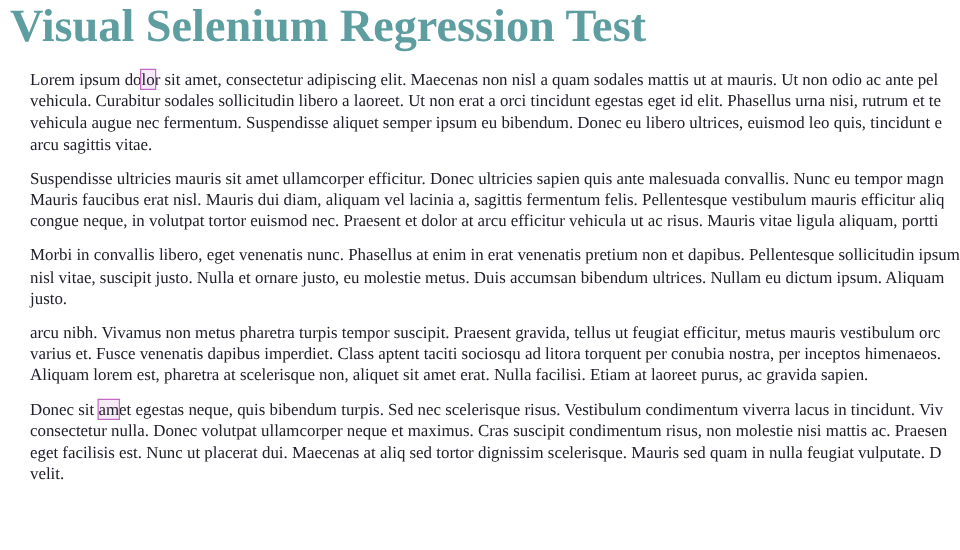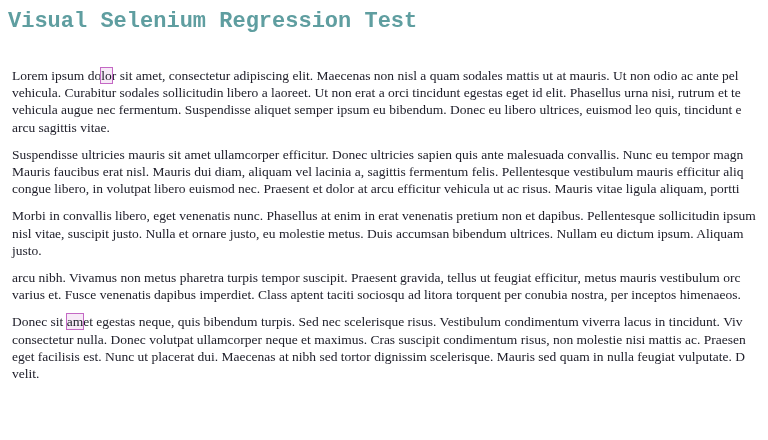--- a/index.html
+++ b/index.html
@@ -10,27 +10,27 @@
     --page-bg:#ffffff;
   }
   html,body{margin:0;padding:0;}
   body{
     width:768px;height:440px;overflow:hidden;
     background:var(--page-bg);
     font-family:"Liberation Serif","DejaVu Serif",serif;
   }
   .content{padding:6px 0 0 8px;}
   h1{
-    margin:0 0 29px 0;
-    font-family:Liberation Mono, monospace;
-    font-size:22px;line-height:32px;font-weight:bold;
+    margin:0 0 17px 0;
+    font-family:Liberation Serif, serif;
+    font-size:37px;line-height:32px;font-weight:bold;
     color:var(--heading-color);
   }
   .para{
-    margin:0 0 10px 4px;
+    margin:0 0 10px 16px;
     font-size:13.5px;line-height:17.2px;
     color:var(--text-color);
   }
   .line{white-space:nowrap;}
   .mark{
     outline:1px solid var(--marker-border);
     background:var(--marker-fill);
   }
   .mark:empty{display:none;outline:none;background:none;}
 </style>
@@ -44,34 +44,35 @@
   <div class="para">
     <div class="line"><span>Lorem ipsum do</span><span class="mark">lo</span><span>r sit amet, consectetur adipiscing elit. Maecenas non nisl a quam sodales mattis ut at mauris. Ut non odio ac ante pel</span></div>
     <div class="line"><span>vehicula. Curabitur sodales sollicitudin libero a laoreet. Ut non erat a orci tincidunt egestas eget id elit. Phasellus urna nisi, rutrum et te</span><span></span></div>
     <div class="line"><span>vehicula augue nec fermentum. Suspendisse aliquet semper ipsum eu bibendum. Donec eu libero ultrices, euismod leo quis, tincidunt e</span><span></span></div>
     <div class="line"><span>arcu sagittis vitae.</span><span></span></div>
   </div>
 
   <div class="para">
     <div class="line"><span>Suspendisse ultricies mauris sit amet ullamcorper efficitur. Donec ultricies sapien quis ante malesuada convallis. Nunc eu tempor magn</span><span></span></div>
     <div class="line"><span>Mauris faucibus erat nisl. Mauris dui diam, aliquam vel lacinia a, sagittis fermentum felis. Pellentesque vestibulum mauris efficitur aliq</span><span></span></div>
-    <div class="line"><span>congue libero, in volutpat libero euismod nec. Praesent et dolor at arcu efficitur vehicula ut ac risus. Mauris vitae ligula aliquam, portti</span><span></span></div>
+    <div class="line"><span>congue neque, in volutpat tortor euismod nec. Praesent et dolor at arcu efficitur vehicula ut ac risus. Mauris vitae ligula aliquam, portti</span><span></span></div>
   </div>
 
   <div class="para">
     <div class="line"><span>Morbi in convallis libero, eget venenatis nunc. Phasellus at enim in erat venenatis pretium non et dapibus. Pellentesque sollicitudin ipsum</span><span></span></div>
     <div class="line"><span>nisl vitae, suscipit justo. Nulla et ornare justo, eu molestie metus. Duis accumsan bibendum ultrices. Nullam eu dictum ipsum. Aliquam</span><span></span></div>
     <div class="line"><span>justo.</span><span></span></div>
   </div>
 
   <div class="para">
     <div class="line"><span>arcu nibh. Vivamus non metus pharetra turpis tempor suscipit. Praesent gravida, tellus ut feugiat efficitur, metus mauris vestibulum orc</span><span></span></div>
     <div class="line"><span>varius et. Fusce venenatis dapibus imperdiet. Class aptent taciti sociosqu ad litora torquent per conubia nostra, per inceptos himenaeos.</span><span></span></div>
+    <div class="line"><span>Aliquam lorem est, pharetra at scelerisque non, aliquet sit amet erat. Nulla facilisi. Etiam at laoreet purus, ac gravida sapien.</span><span></span></div>
   </div>
 
   <div class="para">
     <div class="line"><span>Donec sit </span><span class="mark">am</span><span>et egestas neque, quis bibendum turpis. Sed nec scelerisque risus. Vestibulum condimentum viverra lacus in tincidunt. Viv</span></div>
     <div class="line"><span>consectetur nulla. Donec volutpat ullamcorper neque et maximus. Cras suscipit condimentum risus, non molestie nisi mattis ac. Praesen</span><span></span></div>
-    <div class="line"><span>eget facilisis est. Nunc ut placerat dui. Maecenas at nibh sed tortor dignissim scelerisque. Mauris sed quam in nulla feugiat vulputate. D</span><span></span></div>
+    <div class="line"><span>eget facilisis est. Nunc ut placerat dui. Maecenas at aliq sed tortor dignissim scelerisque. Mauris sed quam in nulla feugiat vulputate. D</span><span></span></div>
     <div class="line"><span>velit.</span><span></span></div>
   </div>
 
 </div>
 
 </body></html>

